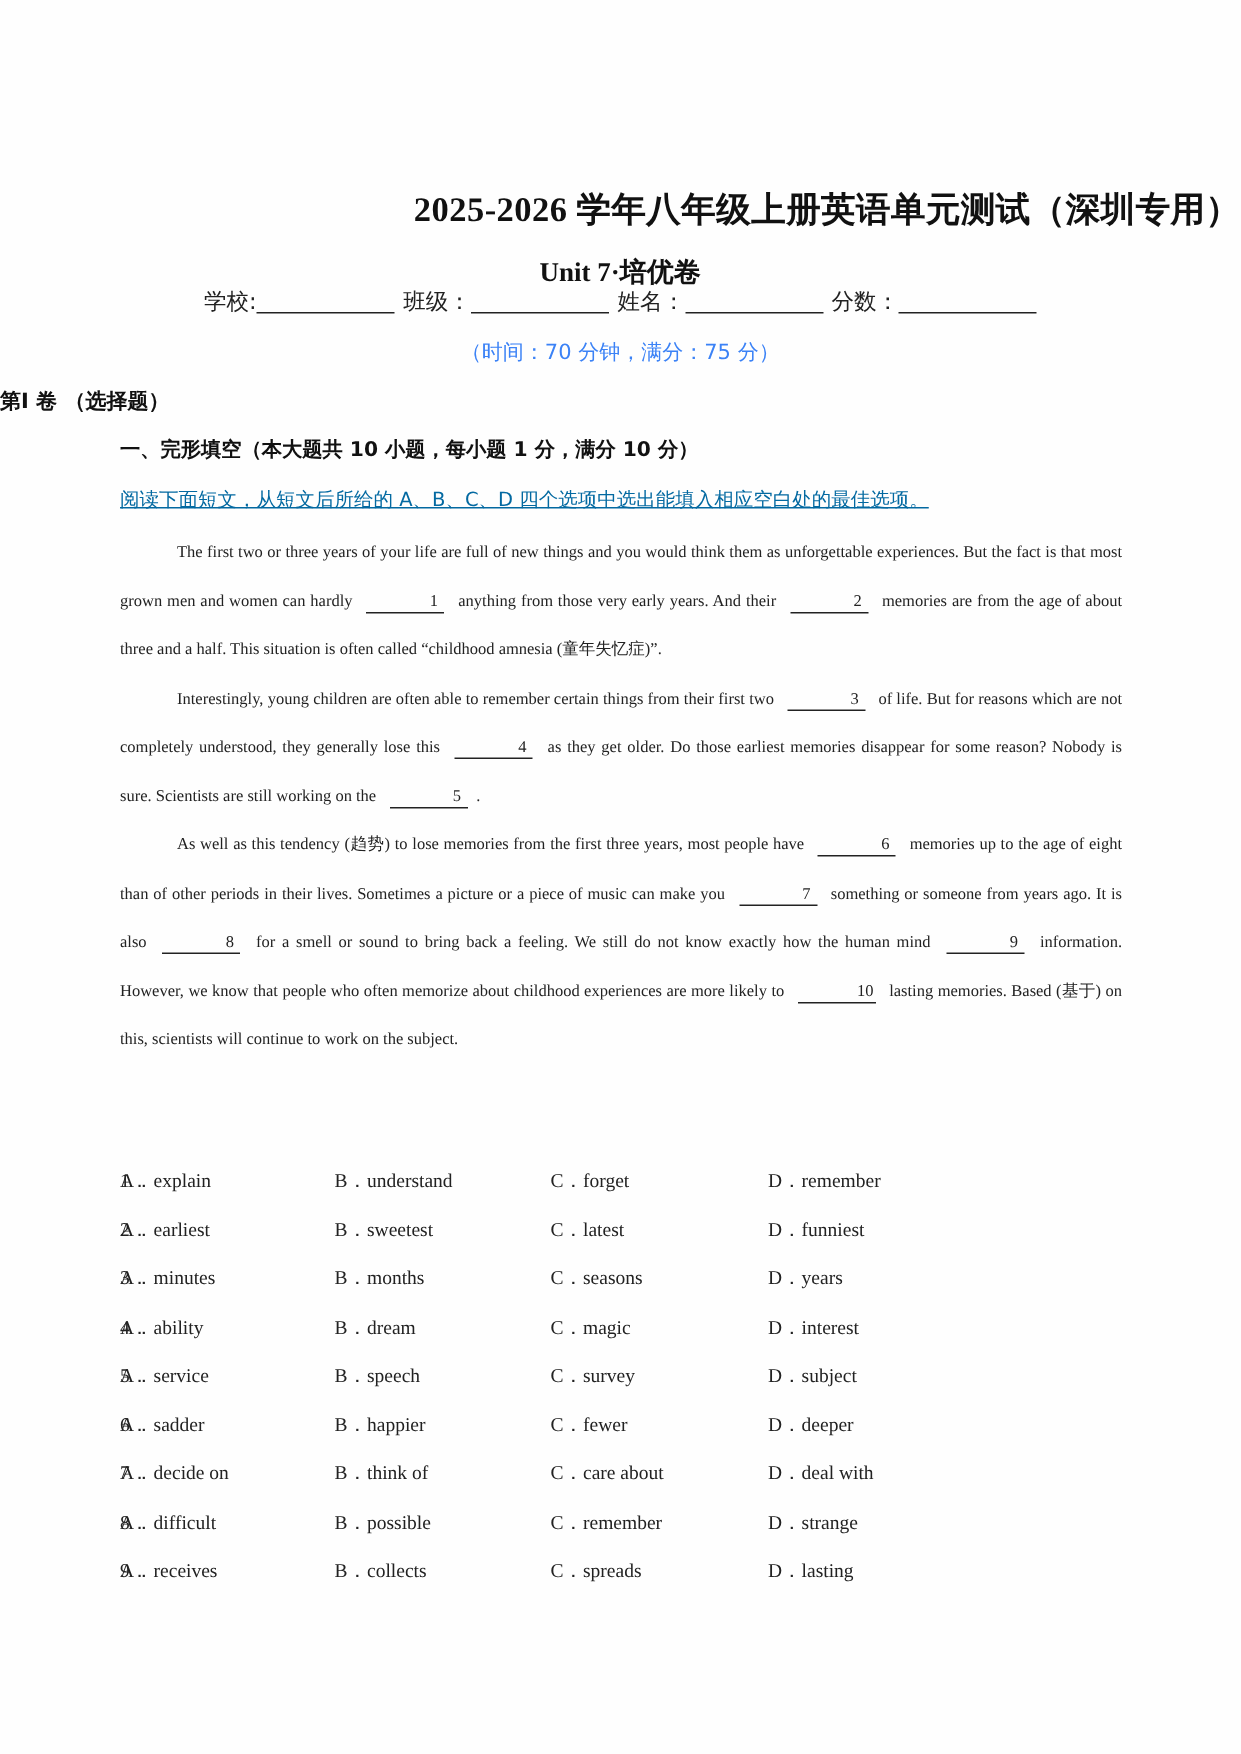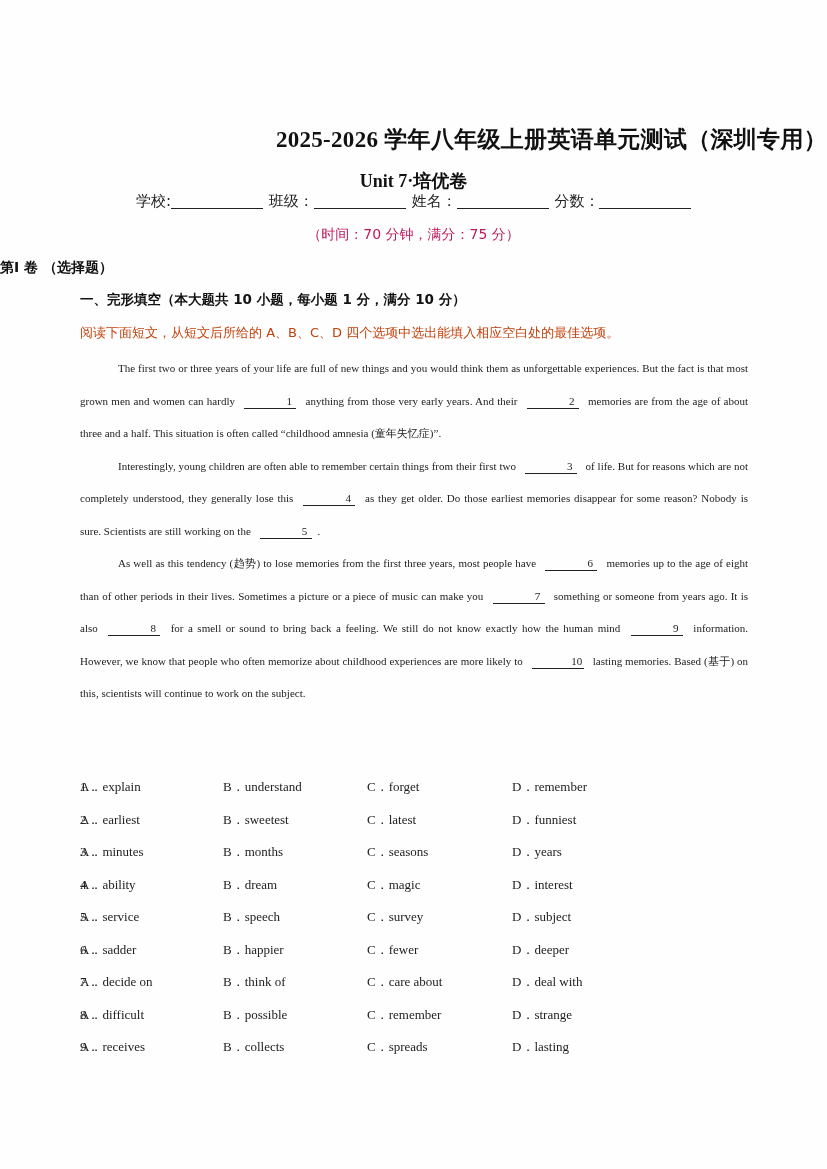--- a/index.html
+++ b/index.html
@@ -3,24 +3,24 @@
 <meta charset="utf-8">
 <style>
   html, body { margin: 0; padding: 0; background: #fefefe; }
   body { width: 827px; height: 1169px; position: relative; overflow: hidden; color: #111; font-family: "Liberation Serif", "DejaVu Serif", serif; }
   .abs { position: absolute; }
   .title { left: 0; width: 827px; top: 124px; text-align: right; font-size: 23px; font-weight: bold; letter-spacing: 0.3px; }
   .subtitle { left: 0; width: 827px; top: 153px; text-align: center; font-size: 18px; font-weight: bold; margin-top: 16px; }
   .info { left: 136px; top: 192px; font-size: 15px; font-family: "DejaVu Sans", sans-serif; color: #222; white-space: nowrap; }
   .info .blank { display: inline-block; width: 92px; border-bottom: 1px solid #222; height: 14px; vertical-align: -3px; margin-right: 1px; }
   .info .lbl { font-size: 15px; }
-  .time { left: 0; width: 827px; top: 226px; text-align: center; font-size: 14px; font-family: "DejaVu Sans", sans-serif; color: #be185d; }
+  .time { left: 0; width: 827px; top: 226px; text-align: center; font-size: 14px; font-family: "DejaVu Sans", sans-serif; color: #3b82f6; }
   .part { left: 0; width: 827px; top: 259px; font-size: 14px; font-weight: bold; font-family: "DejaVu Sans", sans-serif; }
   .section { left: 80px; top: 291px; font-size: 13.5px; font-weight: bold; font-family: "DejaVu Sans", sans-serif; }
-  .instr { left: 80px; top: 324px; font-size: 13px; font-family: "DejaVu Sans", sans-serif; color: #c2410c; }
+  .instr { left: 80px; top: 324px; font-size: 13px; font-family: "DejaVu Sans", sans-serif; color: #0369a1; text-decoration: underline; }
   .passage { left: 80px; width: 668px; top: 352px; font-size: 11px; line-height: 32.5px; text-align: justify; color: #222; }
   .passage p { margin: 0; text-indent: 38px; }
   .gap { display: inline-block; width: 52px; border-bottom: 1px solid #222; text-align: center; line-height: 14px; margin: 0 6px; }
   .options { left: 80px; top: 778px; font-size: 13px; color: #222; }
   .orow { position: relative; height: 32.5px; }
   .orow span { position: absolute; top: 0; white-space: nowrap; }
   .c0 { left: 0; } .c1 { left: 143px; } .c2 { left: 287px; } .c3 { left: 432px; }
 </style>
 </head>
 <body>

